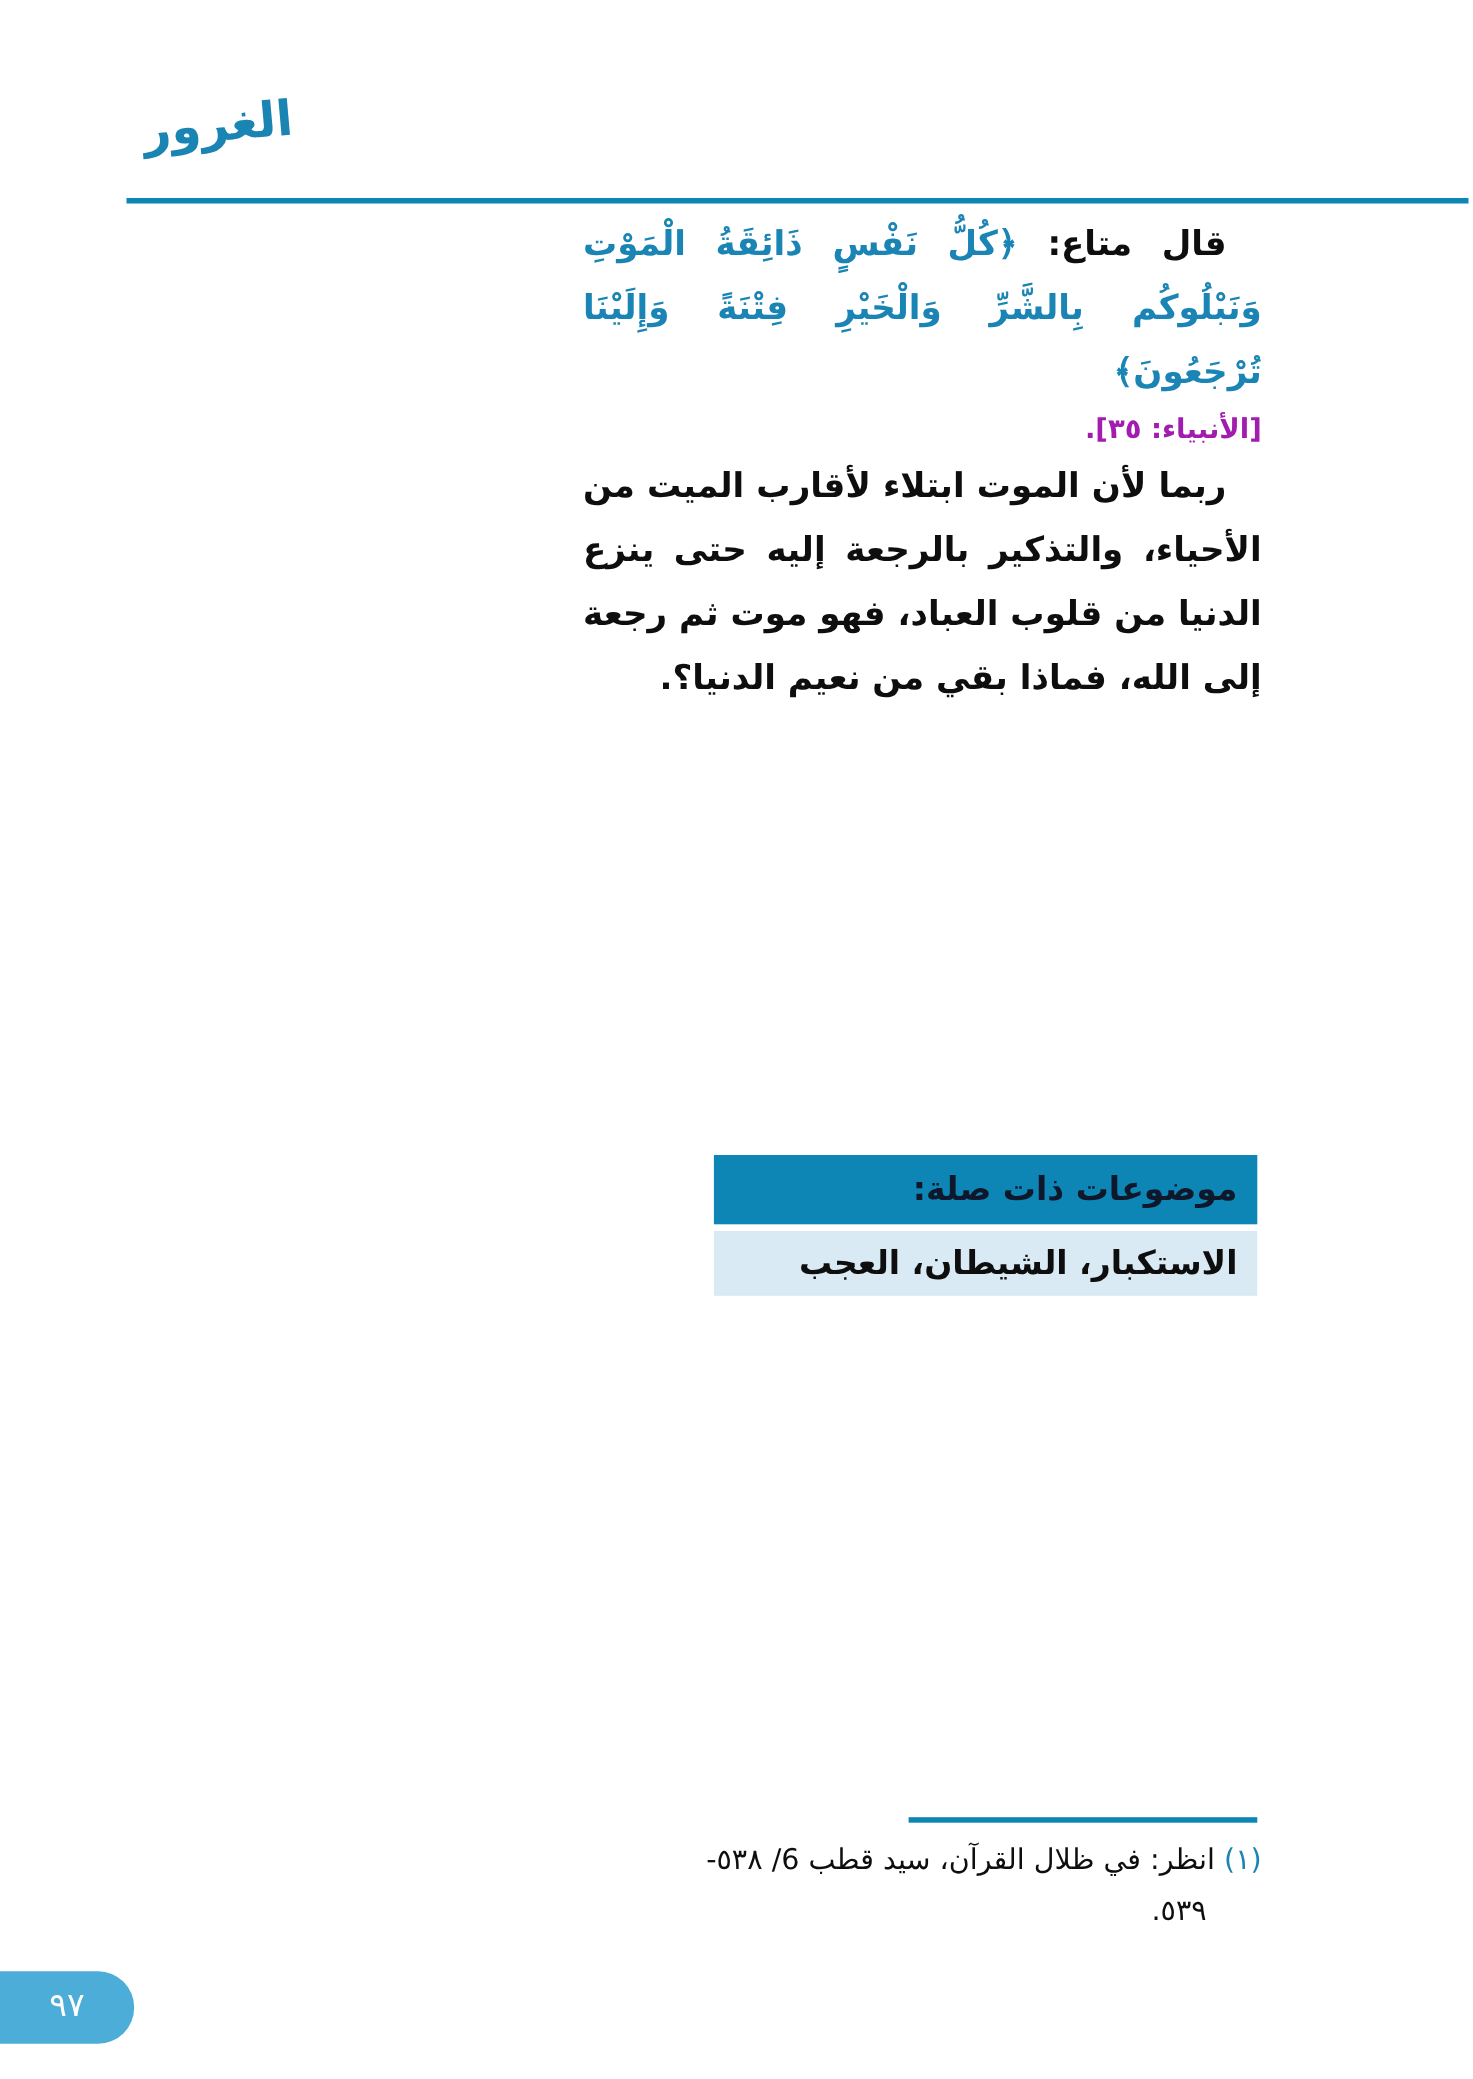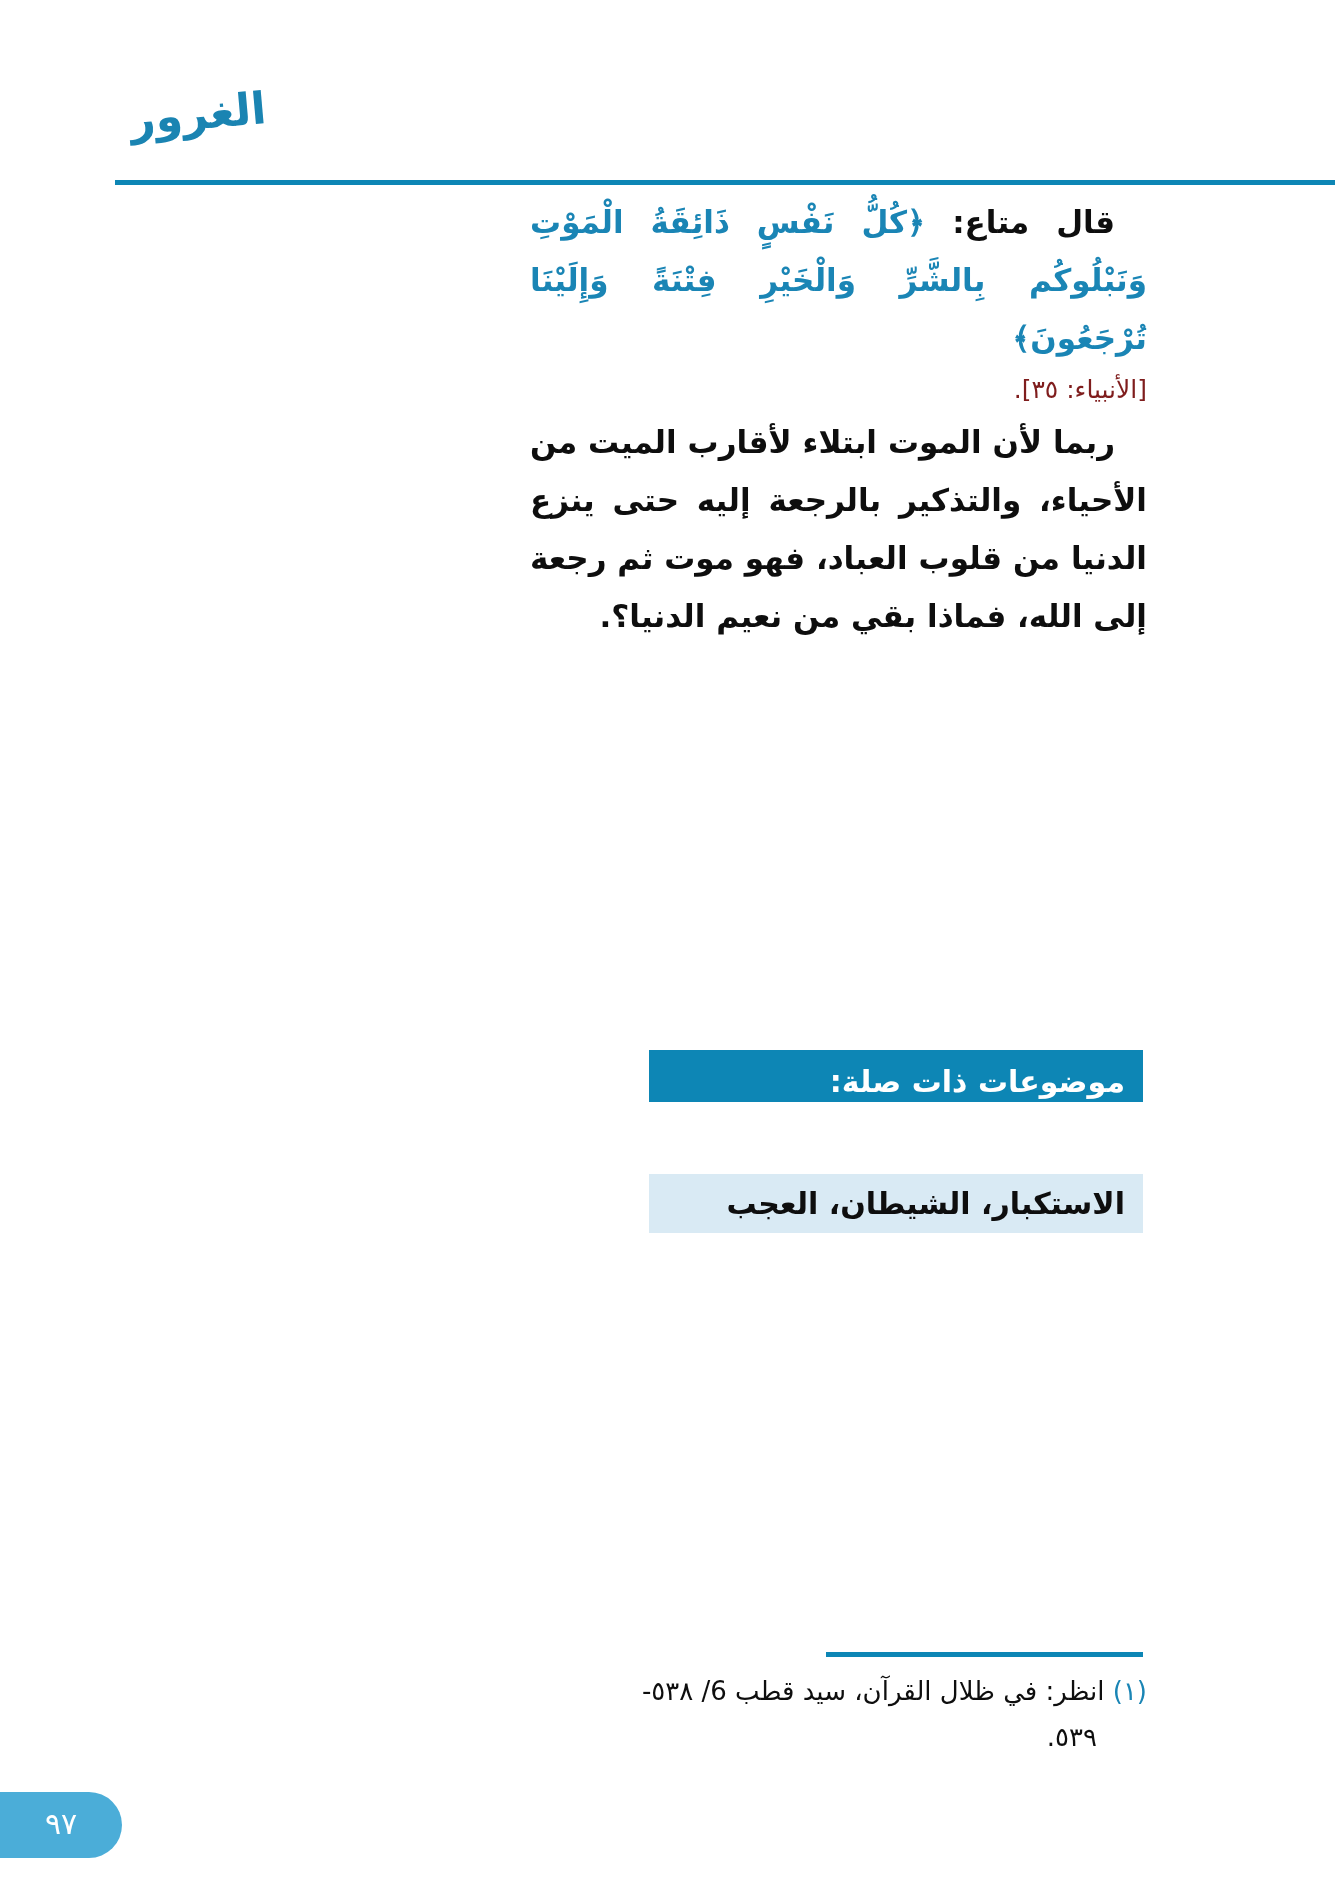--- a/index.html
+++ b/index.html
@@ -58,41 +58,41 @@
     font-weight: bold;
   }
   .verse {
     color: #1a85b5;
   }
   .verse-ref {
     display: block;
     font-size: 25px;
     line-height: 46px;
     text-align: right;
-    font-weight: normal;
-    color: #7f1d1d;
+    font-weight: bold;
+    color: #a21caf;
   }
 
   
   .related-heading {
     position: absolute;
     left: 649px; top: 1050px;
-    width: 494px; height: 52px;
+    width: 494px; height: 63px;
     background: #0d86b5;
-    color: #ffffff;
+    color: #0f172a;
     direction: rtl;
     font-size: 30px;
     font-weight: bold;
     line-height: 63px;
     box-sizing: border-box;
     padding-right: 18px;
   }
   .related-items {
     position: absolute;
-    left: 649px; top: 1174px;
+    left: 649px; top: 1119px;
     width: 494px; height: 59px;
     background: #d9eaf4;
     color: #0e0e0e;
     direction: rtl;
     font-size: 30px;
     font-weight: bold;
     line-height: 59px;
     box-sizing: border-box;
     padding-right: 18px;
   }

